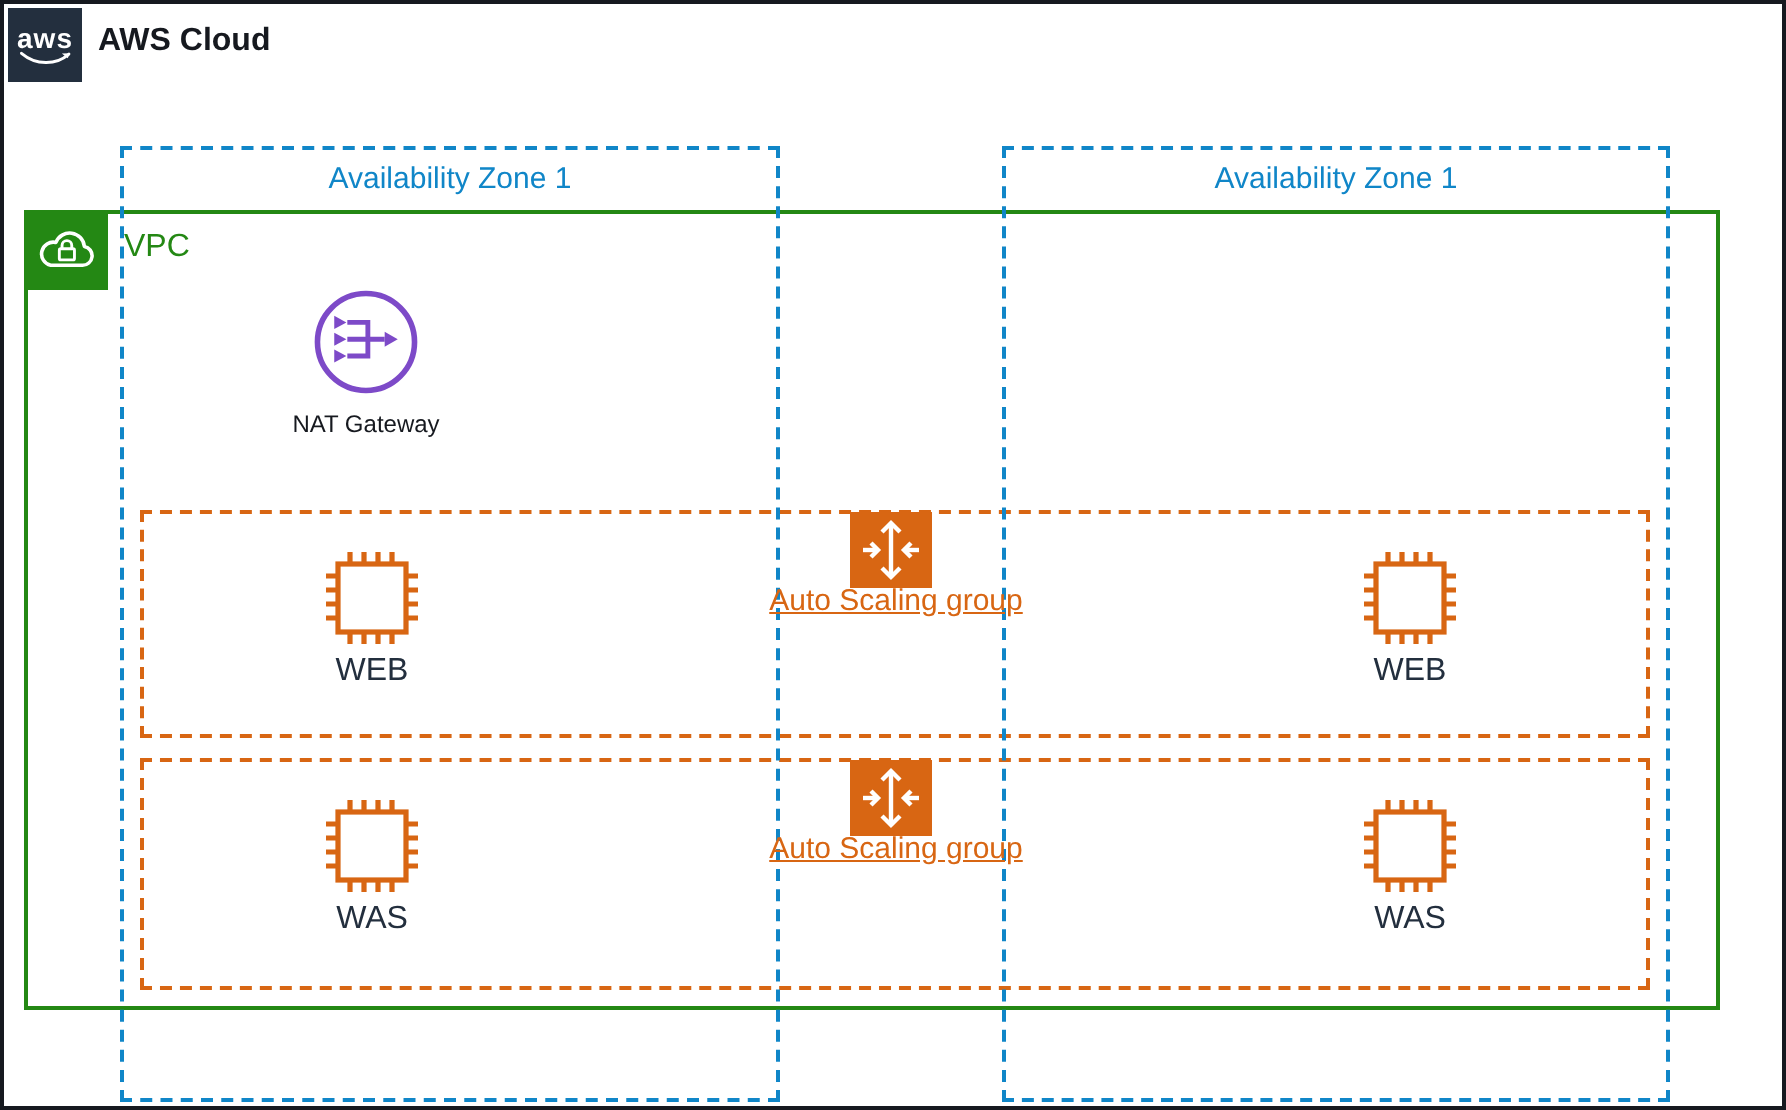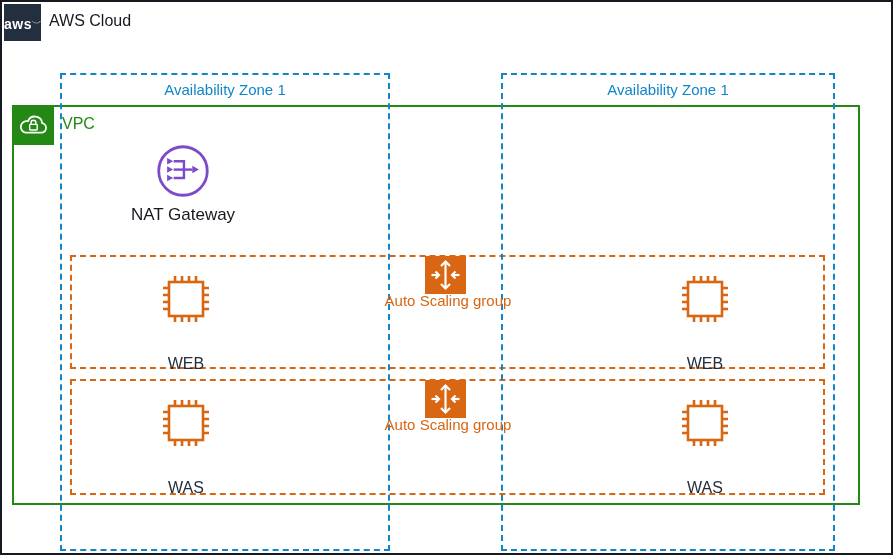--- a/index.html
+++ b/index.html
@@ -13,30 +13,30 @@
     height: 555px;
     background: #ffffff;
     border: 2px solid var(--text_dark, #16191F);
     overflow: hidden;
   }
   
   .aws-logo {
     position: absolute; left: 2px; top: 2px;
     width: 37px; height: 37px;
     background: var(--aws_dark, #232F3E);
-    display: flex; flex-direction: row;
+    display: flex; flex-direction: column;
     align-items: center; justify-content: center;
   }
   .aws-logo .logo-text {
     color: #fff; font-size: 14px; font-weight: 700;
     letter-spacing: 0.5px; line-height: 12px; margin-top: 2px;
   }
   .aws-cloud-title {
     position: absolute; left: 47px; top: 10px;
-    font-size: 16px; font-weight: 400;
+    font-size: 16px; font-weight: 700;
     color: var(--text_dark, #16191F);
     text-align: right;
   }
   
   .az {
     position: absolute; top: 71px; height: 478px;
     border: 2px dashed var(--az_blue, #1086C8);
     z-index: 3;
   }
   .az1 { left: 58px; width: 330px; }
@@ -65,21 +65,21 @@
     font-size: 16px; font-weight: 400;
     color: var(--vpc_green, #248814); z-index: 5;
   }
   
   .nat-icon {
     position: absolute; left: 153px; top: 141px;
     width: 56px; height: 56px; z-index: 4;
   }
   .nat-label {
     position: absolute; left: 111px; top: 203px; width: 140px;
-    text-align: center; font-size: 17px;
+    text-align: center; font-size: 12px;
     color: var(--text_dark, #16191F); z-index: 5;
   }
   
   .asg {
     position: absolute; left: 68px; width: 755px; height: 114px;
     border: 2px dashed var(--asg_orange, #D86613);
     z-index: 2;
   }
   .asg1 { top: 253px; }
   .asg2 { top: 377px; height: 116px; }
@@ -88,28 +88,28 @@
     width: 41px; height: 38px;
     background: var(--asg_orange, #D86613);
     z-index: 5;
     display: flex; align-items: center; justify-content: center;
   }
   .asg-icon-1 { top: 254px; }
   .asg-icon-2 { top: 378px; }
   .asg-label {
     position: absolute; left: 346px; width: 200px;
     text-align: center; font-size: 15px; font-weight: 500;
-    color: var(--asg_orange, #D86613); z-index: 5;
+    color: var(--asg_orange, #D86613); z-index: 5; text-decoration: underline;
   }
   .asg-label-1 { top: 290px; }
   .asg-label-2 { top: 414px; }
   
   .instance {
     position: absolute; width: 56px; z-index: 4;
-    display: flex; flex-direction: column; align-items: center; gap: 28px;
+    display: flex; flex-direction: column; align-items: center;
   }
   .instance .chip { width: 56px; height: 50px; }
   .instance-label {
     margin-top: 3px; font-size: 16px; font-weight: 500;
     color: var(--instance_label, #232F3E); white-space: nowrap;
   }
   .pos-web-az1 { left: 156px; top: 272px; }
   .pos-web-az2 { left: 675px; top: 272px; }
   .pos-was-az1 { left: 156px; top: 396px; }
   .pos-was-az2 { left: 675px; top: 396px; }

